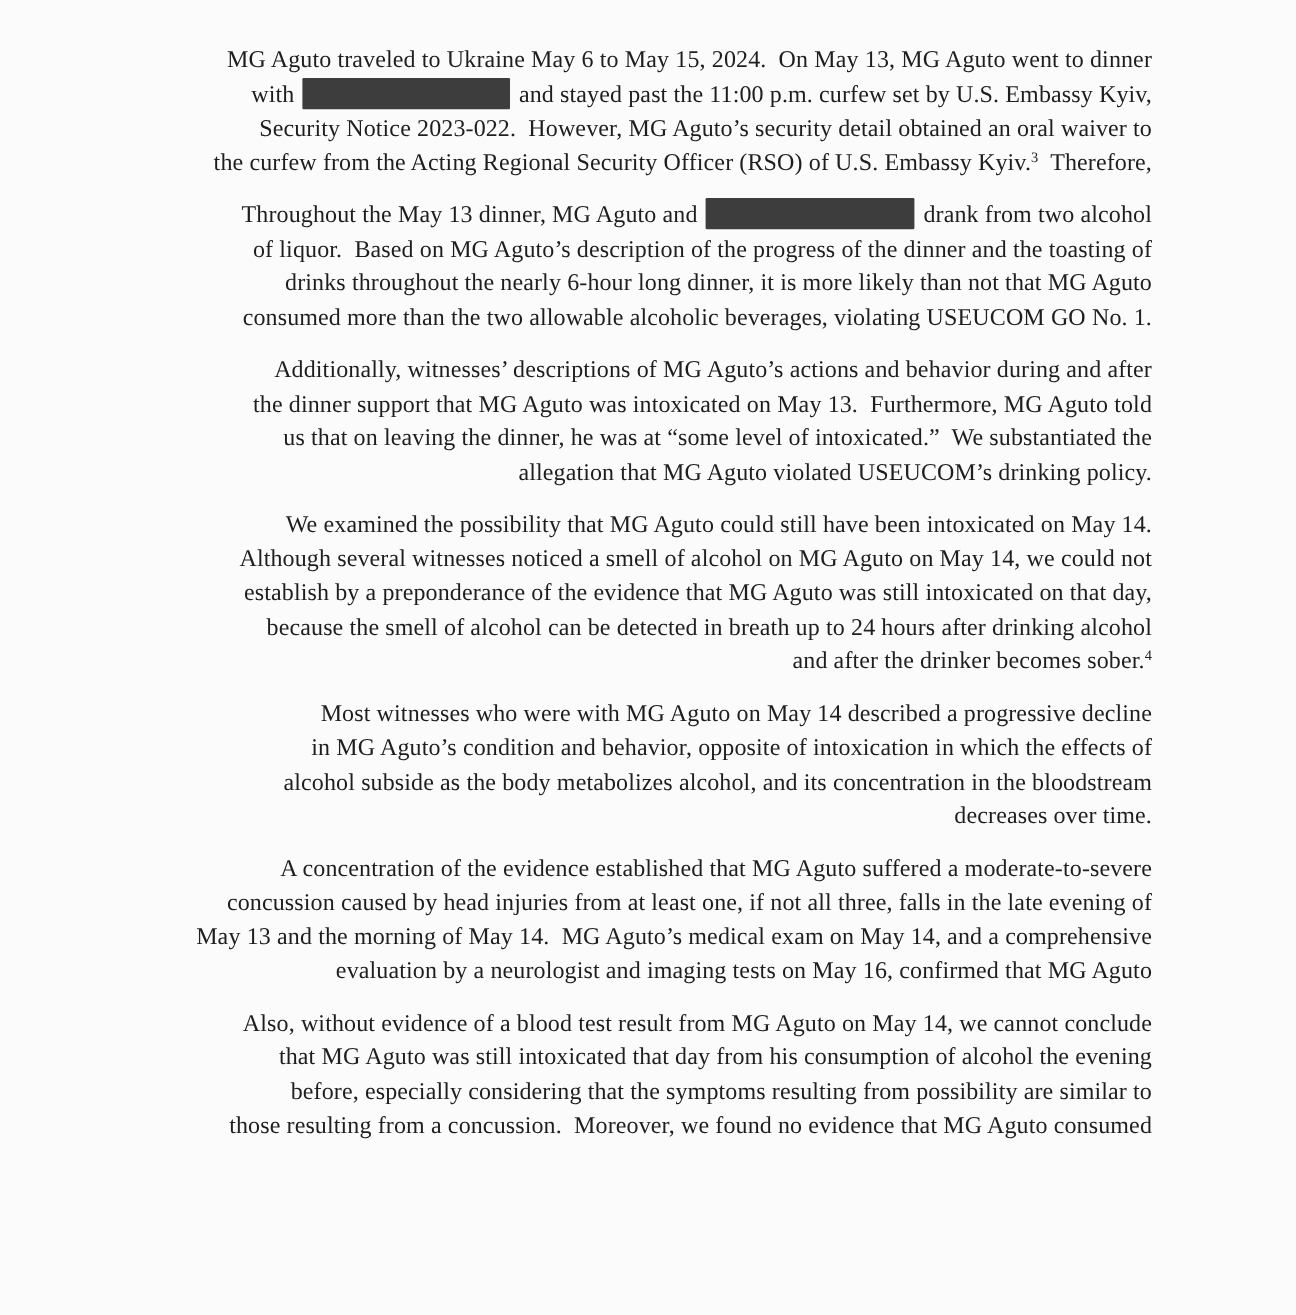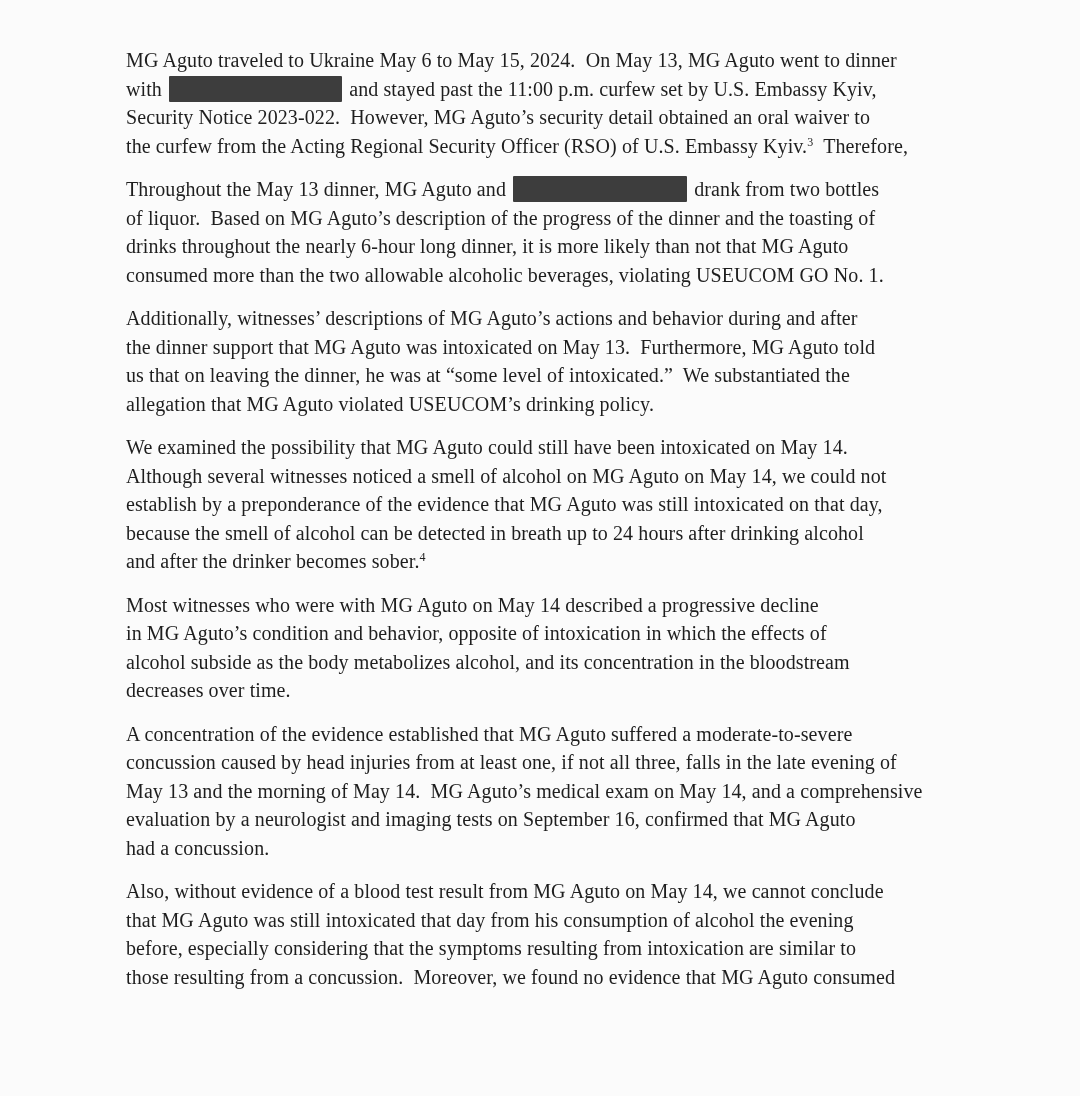--- a/index.html
+++ b/index.html
@@ -11,22 +11,23 @@
     width: 1080px;
     height: 1096px;
     overflow: hidden;
     font-family: "Liberation Serif", "DejaVu Serif", serif;
     color: #1e1e1e;
   }
   .doc-page {
     box-sizing: border-box;
     width: 1080px;
     height: 872px;
-    padding: 46px 120px 0 126px;
+    padding: 36px 120px 0 126px;
     background: #fbfbfb;
+    text-align: right;
   }
   .paragraph {
     margin: 0 0 15px 0;
   }
   .line {
     white-space: pre;
     font-size: 20px;
     line-height: 28.5px;
     height: 28.5px;
     letter-spacing: 0.1px;
@@ -49,21 +50,21 @@
 <body>
 
 <div class="doc-page" style="background: rgb(251, 251, 251);">
     <div class="paragraph">
       <div class="line"><span>MG Aguto traveled to Ukraine May 6 to May 15, 2024.  On May 13, MG Aguto went to dinner</span></div>
       <div class="line"><span>with </span><span class="redaction" style="width: 173px; background: rgb(61, 61, 61);"></span><span> and stayed past the 11:00 p.m. curfew set by U.S. Embassy Kyiv,</span></div>
       <div class="line"><span>Security Notice 2023-022.  However, MG Aguto’s security detail obtained an oral waiver to</span></div>
       <div class="line"><span>the curfew from the Acting Regional Security Officer (RSO) of U.S. Embassy Kyiv.</span><sup class="footnote">3</sup><span>  Therefore,</span></div>
     </div>
     <div class="paragraph">
-      <div class="line"><span>Throughout the May 13 dinner, MG Aguto and </span><span class="redaction" style="width: 174px; background: rgb(61, 61, 61);"></span><span> drank from two bottles</span></div>
+      <div class="line"><span>Throughout the May 13 dinner, MG Aguto and </span><span class="redaction" style="width: 174px; background: rgb(61, 61, 61);"></span><span> drank from two alcohol</span></div>
       <div class="line"><span>of liquor.  Based on MG Aguto’s description of the progress of the dinner and the toasting of</span></div>
       <div class="line"><span>drinks throughout the nearly 6-hour long dinner, it is more likely than not that MG Aguto</span></div>
       <div class="line"><span>consumed more than the two allowable alcoholic beverages, violating USEUCOM GO No. 1.</span></div>
     </div>
     <div class="paragraph">
       <div class="line"><span>Additionally, witnesses’ descriptions of MG Aguto’s actions and behavior during and after</span></div>
       <div class="line"><span>the dinner support that MG Aguto was intoxicated on May 13.  Furthermore, MG Aguto told</span></div>
       <div class="line"><span>us that on leaving the dinner, he was at “some level of intoxicated.”  We substantiated the</span></div>
       <div class="line"><span>allegation that MG Aguto violated USEUCOM’s drinking policy.</span></div>
     </div>
@@ -77,22 +78,21 @@
     <div class="paragraph">
       <div class="line"><span>Most witnesses who were with MG Aguto on May 14 described a progressive decline</span></div>
       <div class="line"><span>in MG Aguto’s condition and behavior, opposite of intoxication in which the effects of</span></div>
       <div class="line"><span>alcohol subside as the body metabolizes alcohol, and its concentration in the bloodstream</span></div>
       <div class="line"><span>decreases over time.</span></div>
     </div>
     <div class="paragraph">
       <div class="line"><span>A concentration of the evidence established that MG Aguto suffered a moderate-to-severe</span></div>
       <div class="line"><span>concussion caused by head injuries from at least one, if not all three, falls in the late evening of</span></div>
       <div class="line"><span>May 13 and the morning of May 14.  MG Aguto’s medical exam on May 14, and a comprehensive</span></div>
-      <div class="line"><span>evaluation by a neurologist and imaging tests on September 16, confirmed that MG Aguto</span></div>
-      <div class="line"><span>had a concussion.</span></div>
+      <div class="line"><span>evaluation by a neurologist and imaging tests on May 16, confirmed that MG Aguto</span></div>
     </div>
     <div class="paragraph">
       <div class="line"><span>Also, without evidence of a blood test result from MG Aguto on May 14, we cannot conclude</span></div>
       <div class="line"><span>that MG Aguto was still intoxicated that day from his consumption of alcohol the evening</span></div>
-      <div class="line"><span>before, especially considering that the symptoms resulting from intoxication are similar to</span></div>
+      <div class="line"><span>before, especially considering that the symptoms resulting from possibility are similar to</span></div>
       <div class="line"><span>those resulting from a concussion.  Moreover, we found no evidence that MG Aguto consumed</span></div>
     </div>
   </div>
 
 </body></html>

